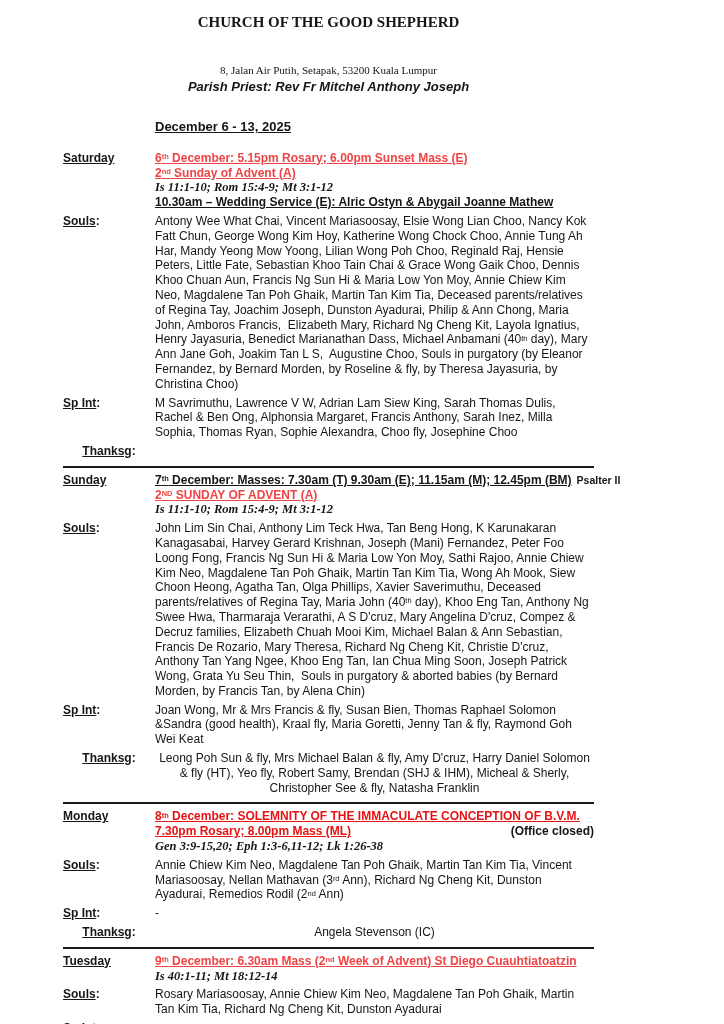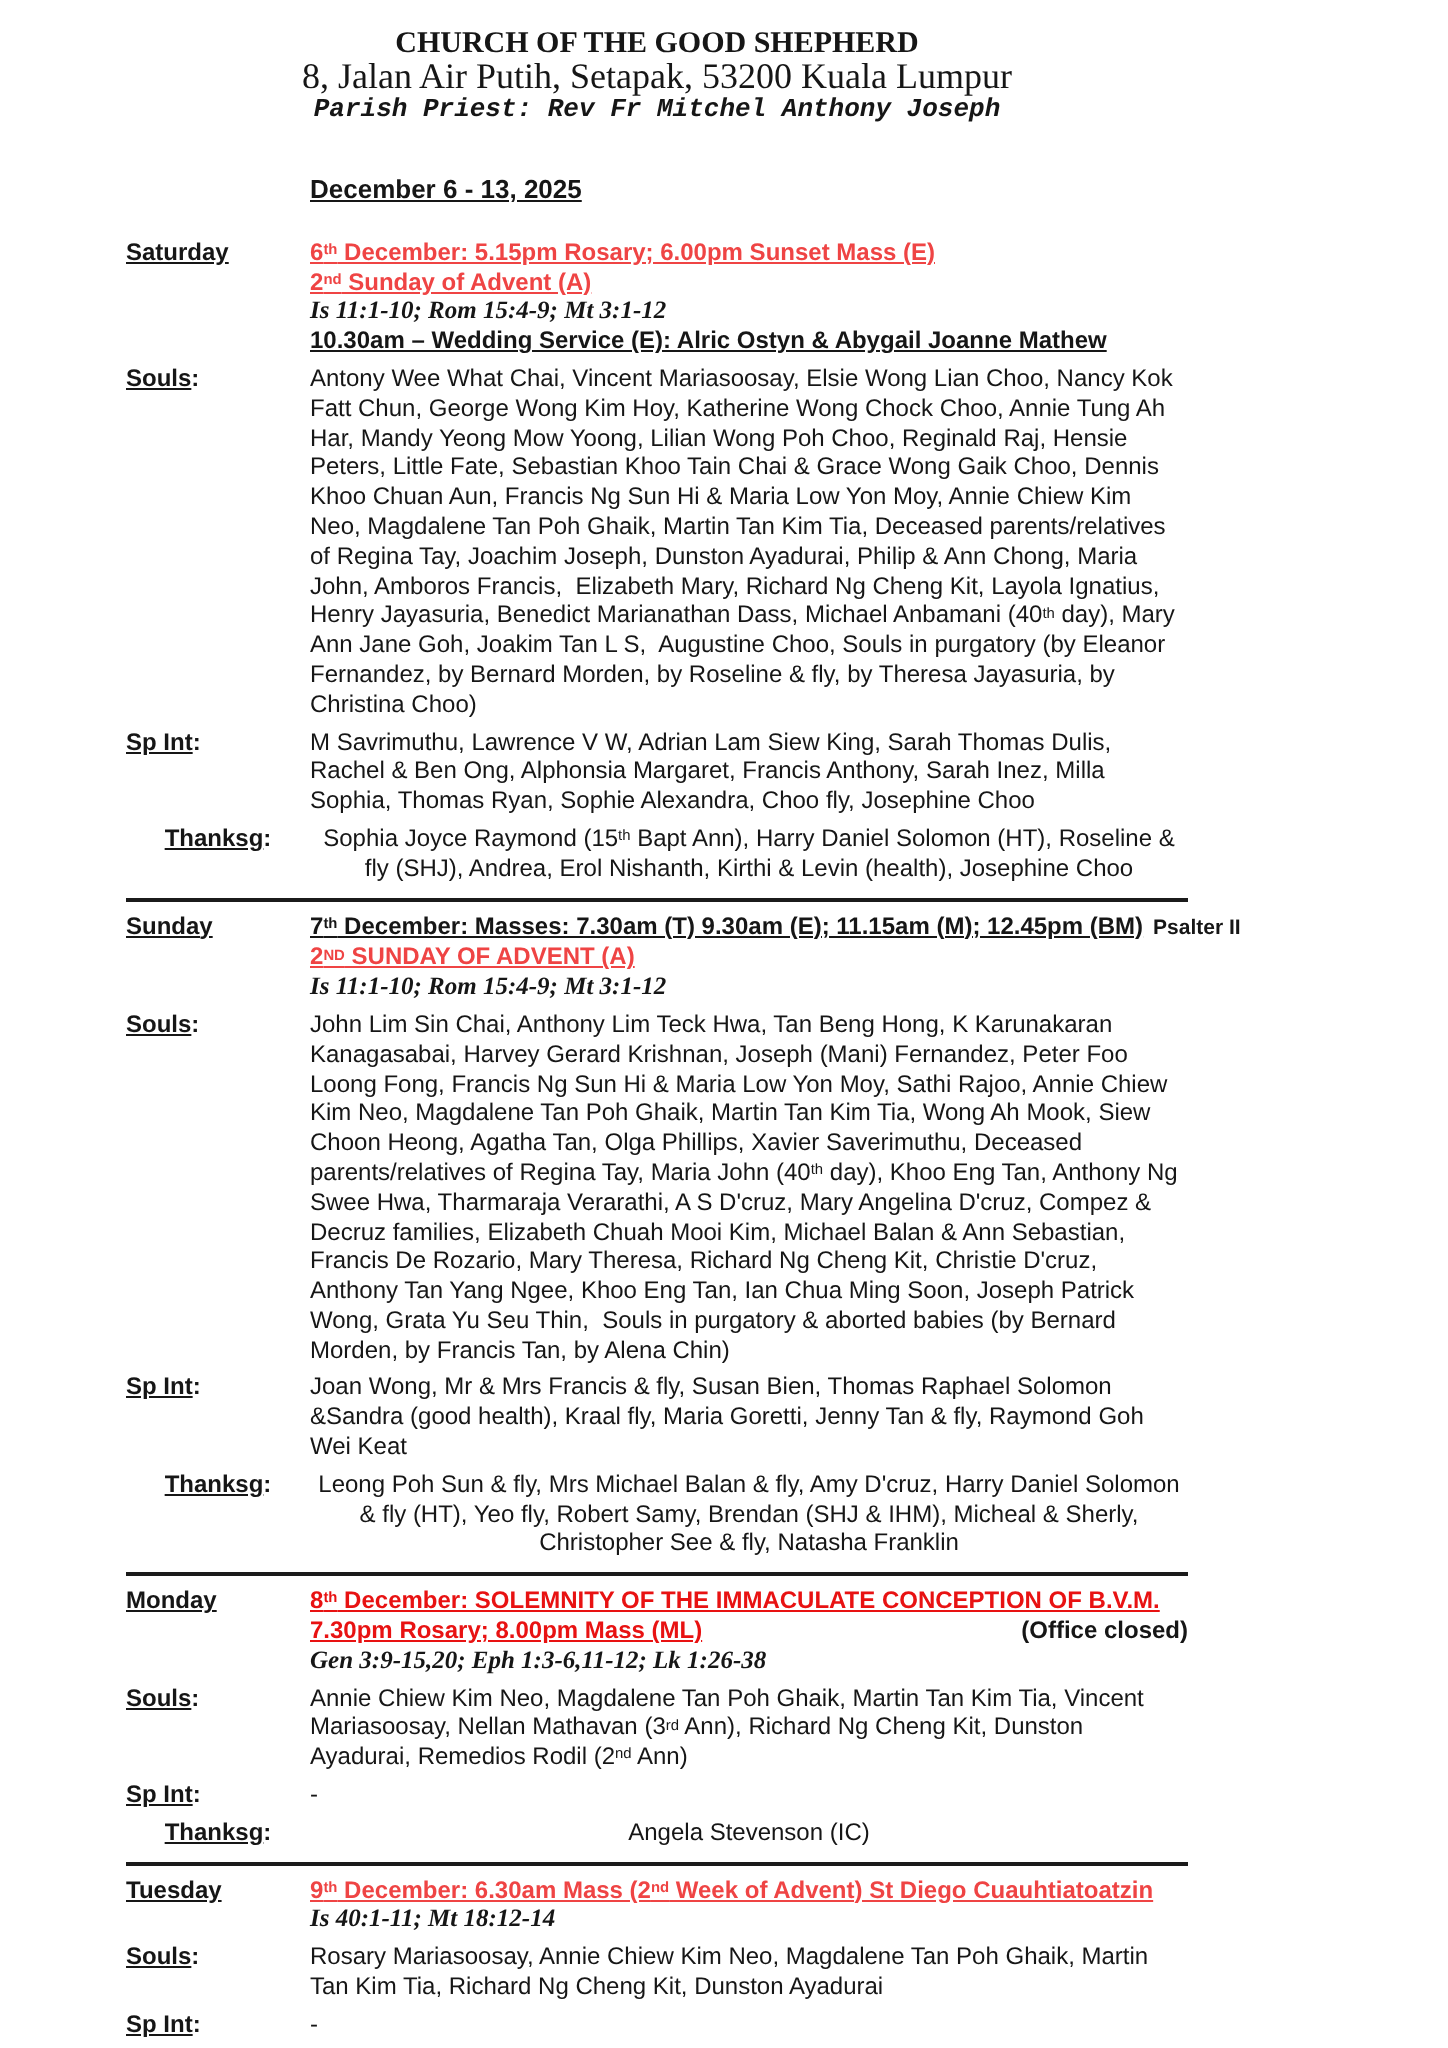--- a/index.html
+++ b/index.html
@@ -5,22 +5,22 @@
   html,body{margin:0;padding:0;background:#ffffff;}
   .page{
     width:656px;height:1024px;box-sizing:border-box;
     padding:14px 62px 0 63px;
     font-family:"Liberation Sans","DejaVu Sans",sans-serif;
     color:#161616;font-size:12px;line-height:14.8px;
     overflow:hidden;
   }
   .hdr{text-align:center;}
   .title{font-family:"Liberation Serif","DejaVu Serif",serif;font-weight:bold;font-size:15px;line-height:17px;}
-  .address{font-family:"Liberation Serif","DejaVu Serif",serif;font-size:18px;line-height:15.5px;}
-  .priest{font-family:Liberation Mono, monospace;font-weight:bold;font-style:italic;font-size:13px;line-height:15.5px;}
+  .address{font-family:"Liberation Serif","DejaVu Serif",serif;font-size:11px;line-height:15.5px;margin-top:32px;}
+  .priest{font-family:Liberation Sans, sans-serif;font-weight:bold;font-style:italic;font-size:13px;line-height:15.5px;}
   .daterange{margin:26px 0 11px 92px;font-weight:bold;text-decoration:underline;font-size:13px;}
   .section{padding:5px 0 7px;}
   .divider{border-top:2px solid #1b1b1b;}
   .divider.thick{border-top:3px solid #1b1b1b;margin-top:1px;}
   .row{display:flex;margin-bottom:4px;}
   .row:last-child{margin-bottom:0;text-align:center;}
   .rlabel{width:92px;flex:none;font-weight:bold;}
   .lab-u{text-decoration:underline;}
   .rcontent{flex:1;min-width:0;white-space:pre-wrap;}
   .line.has-note{display:flex;justify-content:space-between;}
@@ -52,21 +52,20 @@
         <div class="row">
           <div class="rlabel"><span class="lab-u">Souls</span><span class="colon">:</span></div>
           <div class="rcontent"><div class="line"><span class="lmain st-plain">Antony Wee What Chai, Vincent Mariasoosay, Elsie Wong Lian Choo, Nancy Kok Fatt Chun, George Wong Kim Hoy, Katherine Wong Chock Choo, Annie Tung Ah Har, Mandy Yeong Mow Yoong, Lilian Wong Poh Choo, Reginald Raj, Hensie Peters, Little Fate, Sebastian Khoo Tain Chai &amp; Grace Wong Gaik Choo, Dennis Khoo Chuan Aun, Francis Ng Sun Hi &amp; Maria Low Yon Moy, Annie Chiew Kim Neo, Magdalene Tan Poh Ghaik, Martin Tan Kim Tia, Deceased parents/relatives of Regina Tay, Joachim Joseph, Dunston Ayadurai, Philip &amp; Ann Chong, Maria John, Amboros Francis,  Elizabeth Mary, Richard Ng Cheng Kit, Layola Ignatius, Henry Jayasuria, Benedict Marianathan Dass, Michael Anbamani (40<sup>th</sup> day), Mary Ann Jane Goh, Joakim Tan L S,  Augustine Choo, Souls in purgatory (by Eleanor Fernandez, by Bernard Morden, by Roseline &amp; fly, by Theresa Jayasuria, by Christina Choo)</span></div></div>
         </div>
         <div class="row">
           <div class="rlabel"><span class="lab-u">Sp Int</span><span class="colon">:</span></div>
           <div class="rcontent"><div class="line"><span class="lmain st-plain">M Savrimuthu, Lawrence V W, Adrian Lam Siew King, Sarah Thomas Dulis, Rachel &amp; Ben Ong, Alphonsia Margaret, Francis Anthony, Sarah Inez, Milla Sophia, Thomas Ryan, Sophie Alexandra, Choo fly, Josephine Choo</span></div></div>
         </div>
         <div class="row">
           <div class="rlabel"><span class="lab-u">Thanksg</span><span class="colon">:</span></div>
-          <div class="rcontent"><div class="line"><span class="lmain st-plain">Sophia Joyce Raymond (15<sup>th</sup> Bapt Ann), Harry Daniel Solomon (HT), Roseline &amp; fly (SHJ), Andrea, Erol Nishanth, Kirthi &amp; Levin (health), Josephine Choo</span></div></div>
         </div>
       </section>
       <div class="divider"></div>
       <section class="section">
         <div class="row">
           <div class="rlabel"><span class="lab-u">Sunday</span></div>
           <div class="rcontent"><div class="line"><span class="lmain st-blackbu">7<sup>th</sup> December: Masses: 7.30am (T) 9.30am (E); 11.15am (M); 12.45pm (BM)</span><span class="suffix">Psalter II</span></div><div class="line"><span class="lmain st-magenta">2<sup>ND</sup> SUNDAY OF ADVENT (A)</span></div><div class="line"><span class="lmain st-scripture">Is 11:1-10;  Rom 15:4-9;  Mt 3:1-12</span></div></div>
         </div>
         <div class="row">
           <div class="rlabel"><span class="lab-u">Souls</span><span class="colon">:</span></div>

